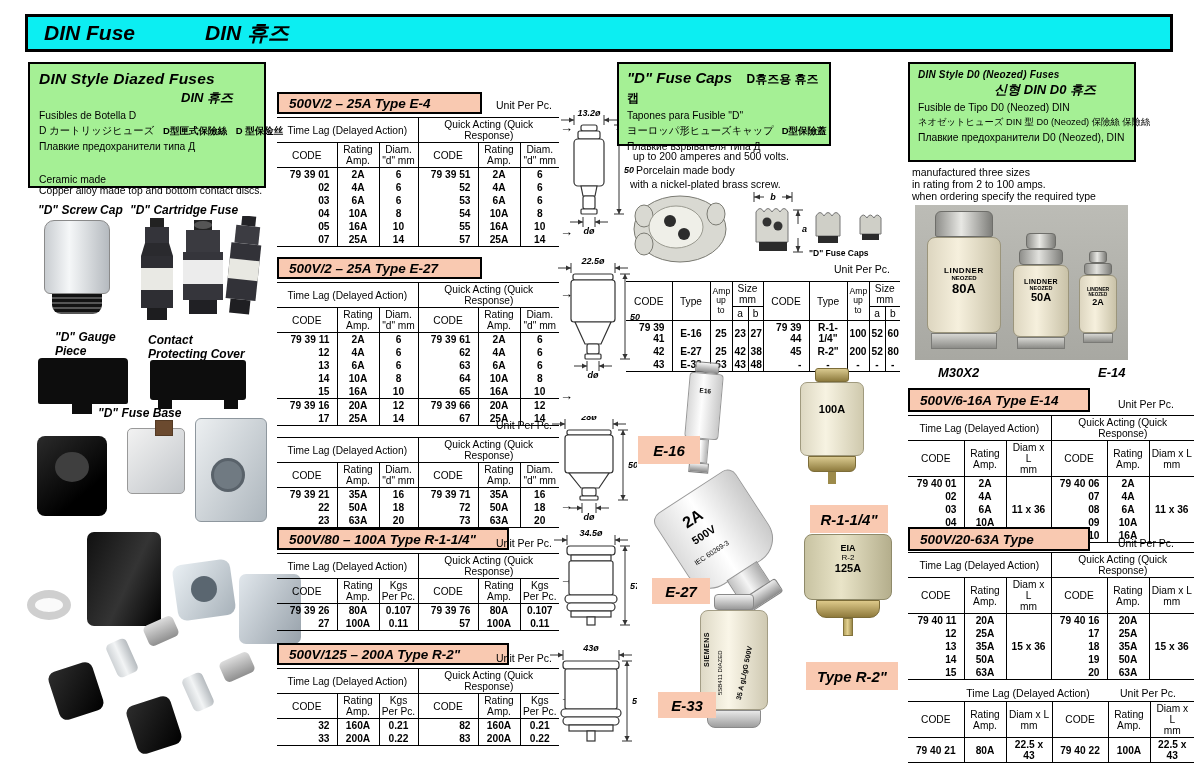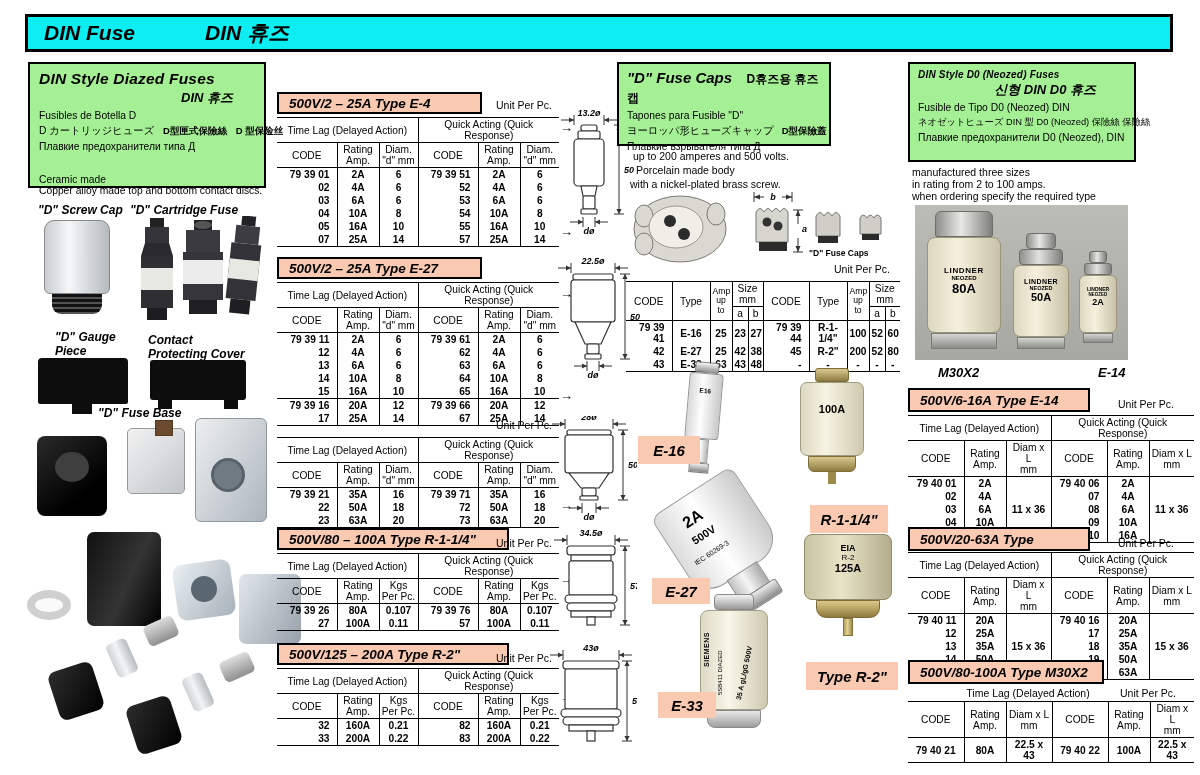--- a/index.html
+++ b/index.html
@@ -940,23 +940,20 @@
         </tr>
         <tr>
           <td class="code">15</td>
           <td class="bl">63A</td>
           <td class="bl code">20</td>
           <td class="bl">63A</td>
         </tr>
       </tbody>
     </table>
 
-  <div class="abs pink" style="left:908px;top:660px;width:196px;height:24px">
-      <span>500V/80-100A Type M30X2</span>
-    </div>
   <div class="abs unit" style="left:908px;top:687px;width:240px;text-align:center">Time Lag (Delayed Action)</div>
   <div class="abs unit" style="left:1120px;top:687px">Unit Per Pc.</div>
   <table class="abs" style="left:908px;top:701px;width:286px">
       <colgroup>
         <col style="width:56px">
         <col style="width:42px">
         <col style="width:46px">
         <col style="width:56px">
         <col style="width:42px">
         <col style="width:44px">

